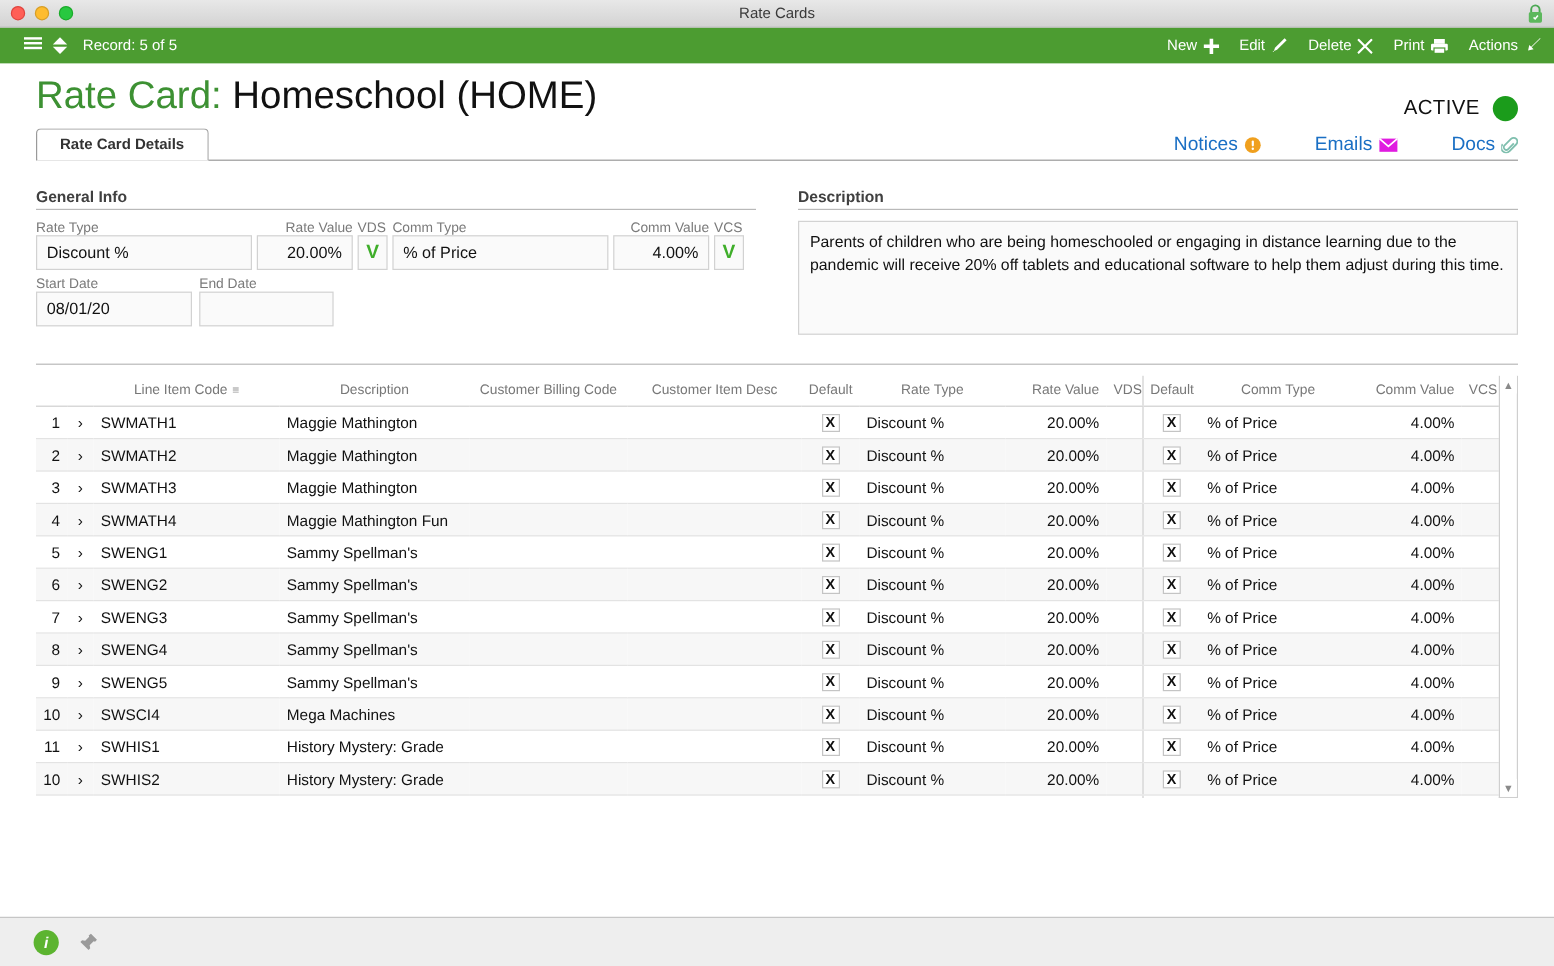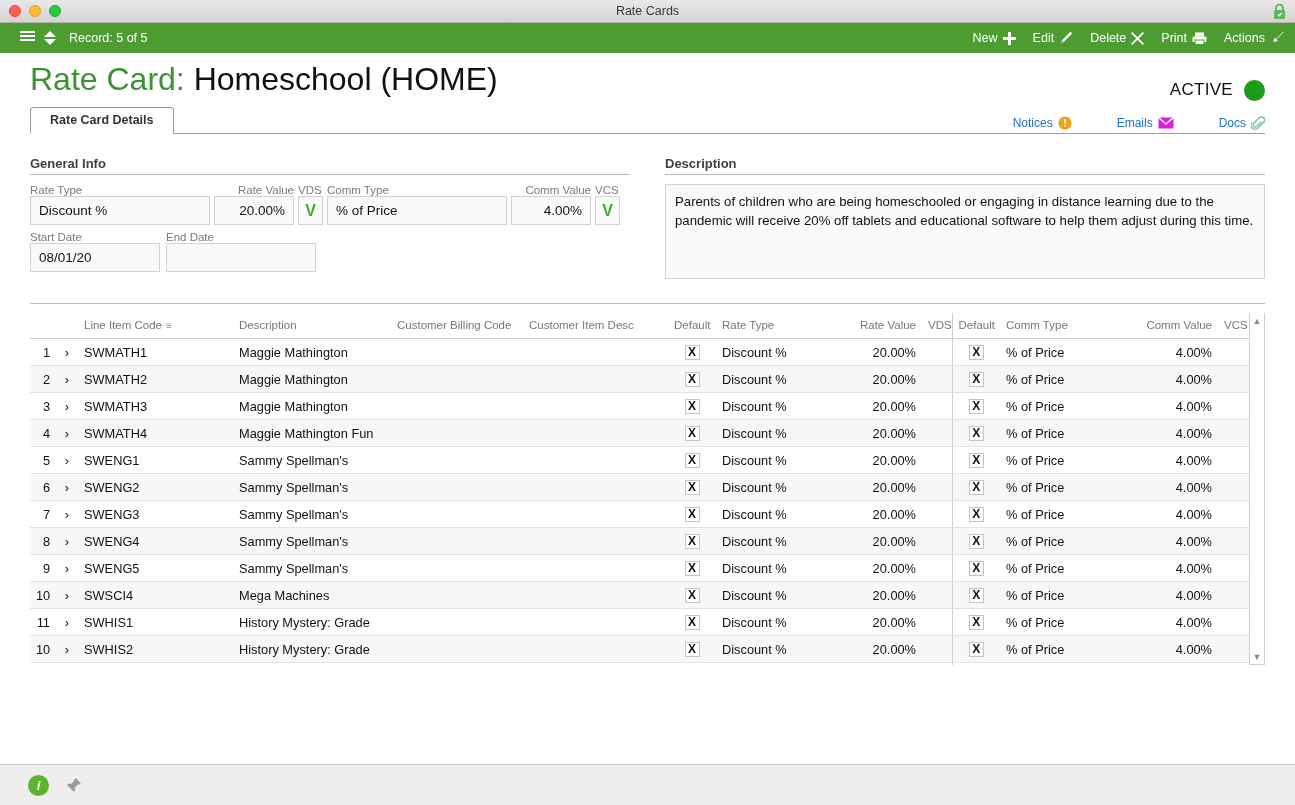--- a/index.html
+++ b/index.html
@@ -85,21 +85,21 @@
     padding: 5px 19px 6px 19px;
     font-size: 12.5px; font-weight: bold; color: #333;
     cursor: pointer;
   }
   .header-links {
     margin-left: auto; display: flex; align-items: center;
     gap: 45px; padding-bottom: 4px; z-index: 2;
   }
   .hlink {
     display: flex; align-items: center; gap: 5px;
-    font-size: 12px; color: #1a6fc4; cursor: pointer;
+    font-size: 16px; color: #1a6fc4; cursor: pointer;
   }
 
   
   .body-area { padding: 22px 30px 0 30px; }
   .cols { display: flex; gap: 35px; }
   .col-left { width: 600px; }
   .col-right { flex: 1; }
 
   .sect-title {
     font-size: 13px; font-weight: bold; color: #404040; margin-bottom: 3px;
@@ -125,21 +125,21 @@
     background: #fafafa; border: 1px solid #d2d2d2;
     height: 95px; padding: 7px 9px;
     font-size: 13.2px; line-height: 1.45; color: #111;
   }
 
   
   .items-wrap { padding: 0 30px; margin-top: 24px; }
   table.items { width: 100%; border-collapse: collapse; table-layout: fixed; }
   table.items th {
     font-size: 11.5px; font-weight: normal; color: #777;
-    padding: 4px 6px 6px 6px; text-align: left;
+    padding: 4px 6px 6px 6px; text-align: center;
     border-bottom: 1px solid #cfcfcf; background: #fff;
   }
   table.items td {
     font-size: 12.8px; color: #111; padding: 0 6px;
     height: 27px; border-bottom: 1px solid #e3e3e3;
   }
   tr.alt td { background: #f7f7f7; }
   .c-num  { width: 26px;  text-align: right; color: #9a9a9a; font-size: 11.5px; }
   .c-exp  { width: 22px;  text-align: center; color: #8e8e8e; }
   .c-code { width: 155px; }
@@ -348,21 +348,21 @@
           <div class="flabel">VCS</div>
           <div class="vbtn">V</div>
         </div>
       </div>
 
       <div class="grow-row" style="gap:6px;align-items:center;">
         <div style="width:130px;">
           <div class="flabel">Start Date</div>
           <div class="fld">08/01/20</div>
         </div>
-        <div style="width:150px;">
+        <div style="width:112px;">
           <div class="flabel">End Date</div>
           <div class="fld"></div>
         </div>
       </div>
     </div>
 
     <div class="col-right">
       <div class="sect-title">Description</div>
       <div class="sect-rule"></div>
       <div class="desc-box">Parents of children who are being homeschooled or engaging in distance learning due to the pandemic will receive 20% off tablets and educational software to help them adjust during this time.</div>

